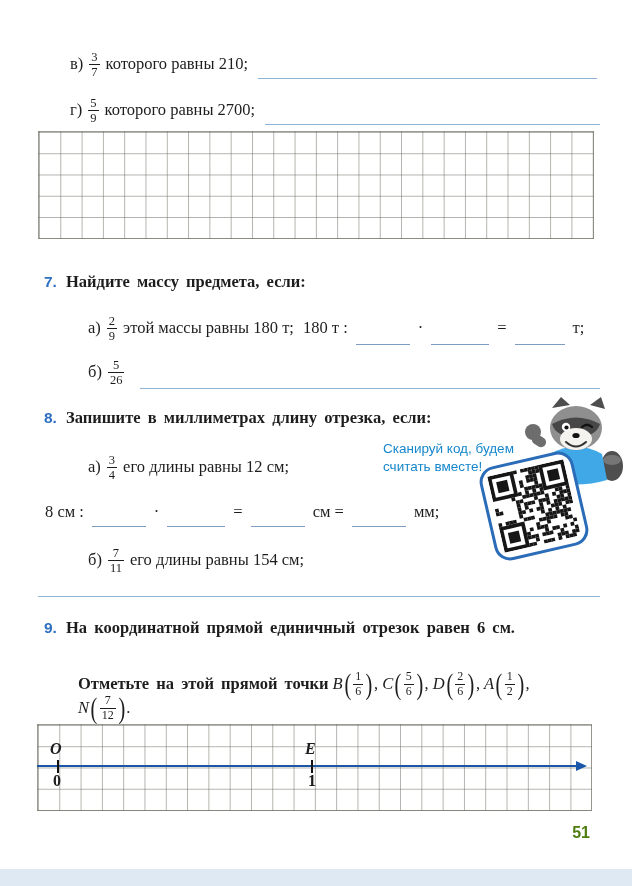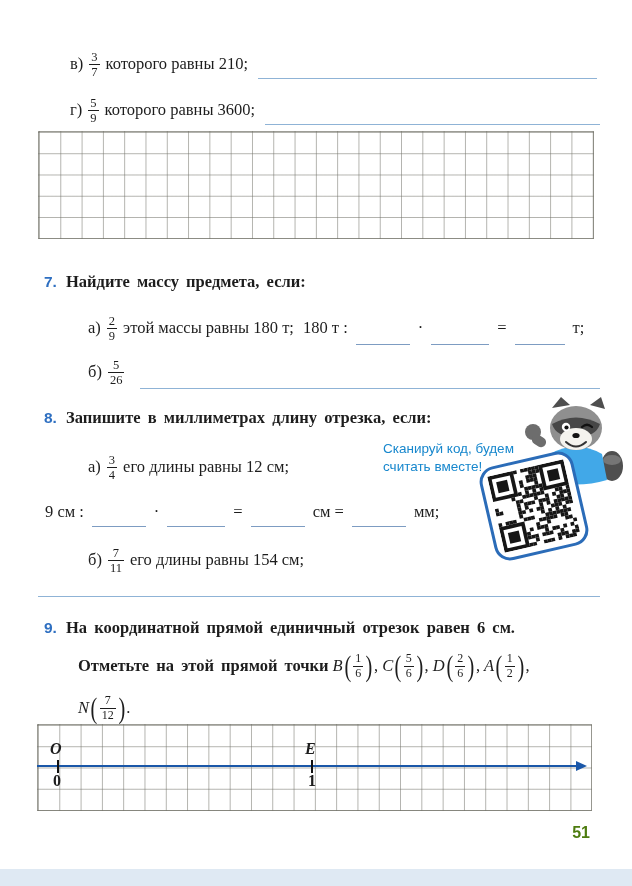--- a/index.html
+++ b/index.html
@@ -90,21 +90,21 @@
     <span>которого равны 210;</span>
     <span class="ansline"></span>
   </div>
 
   <div class="row" style="top:92px;left:70px;width:530px;height:36px">
     <span>г)</span>
     <span class="frac">
       <span class="num">5</span>
       <span class="den">9</span>
     </span>
-    <span>которого равны 3600;</span>
+    <span>которого равны 2700;</span>
     <span class="ansline"></span>
   </div>
 
   <div class="grid" style="left:38px;top:131px;width:554px;height:106px"></div>
 
   <div class="row" style="top:272px;left:44px;width:560px">
     <span class="prob-num">7.</span>
     <span class="gap-l ws">Найдите массу предмета, если:</span>
   </div>
 
@@ -319,21 +319,21 @@
         <rect x="66.66666666666667" y="0" width="33.333333333333336" height="33.333333333333336" fill="#161616"></rect>
         <rect x="71.42857142857143" y="4.761904761904762" width="23.80952380952381" height="23.80952380952381" fill="#fff"></rect>
         <rect x="76.19047619047619" y="9.523809523809524" width="14.285714285714285" height="14.285714285714285" fill="#161616"></rect>
         <rect x="0" y="66.66666666666667" width="33.333333333333336" height="33.333333333333336" fill="#161616"></rect>
         <rect x="4.761904761904762" y="71.42857142857143" width="23.80952380952381" height="23.80952380952381" fill="#fff"></rect>
         <rect x="9.523809523809524" y="76.19047619047619" width="14.285714285714285" height="14.285714285714285" fill="#161616"></rect>
       </svg>
   </div>
 
   <div class="row" style="top:494px;left:45px;width:420px;height:36px">
-    <span>9 см :</span>
+    <span>8 см :</span>
     <span class="blank"></span>
     <span>·</span>
     <span class="blank" style="width:58px"></span>
     <span>=</span>
     <span class="blank"></span>
     <span>см =</span>
     <span class="blank"></span>
     <span>мм;</span>
   </div>
 
@@ -346,21 +346,21 @@
     <span>его длины равны 154 см;</span>
   </div>
 
   <div style="position:absolute;left:38px;top:578px;width:562px;height:18px;border-bottom:1.5px solid #8fb3d6"></div>
 
   <div class="row" style="top:618px;left:44px;width:560px">
     <span class="prob-num">9.</span>
     <span class="gap-l ws">На координатной прямой единичный отрезок равен 6 см.</span>
   </div>
 
-  <div class="row" style="top:645px;left:78px;width:530px;height:42px">
+  <div class="row" style="top:663px;left:78px;width:530px;height:42px">
     <span class="ws">Отметьте на этой прямой точки</span>
     <span class="pt">
       <span class="ptname">B</span>
         <span class="bigp">(</span>
         <span class="frac">
           <span class="num">1</span>
           <span class="den">6</span>
         </span>
         <span class="bigp">)</span>
         <span>,</span>

